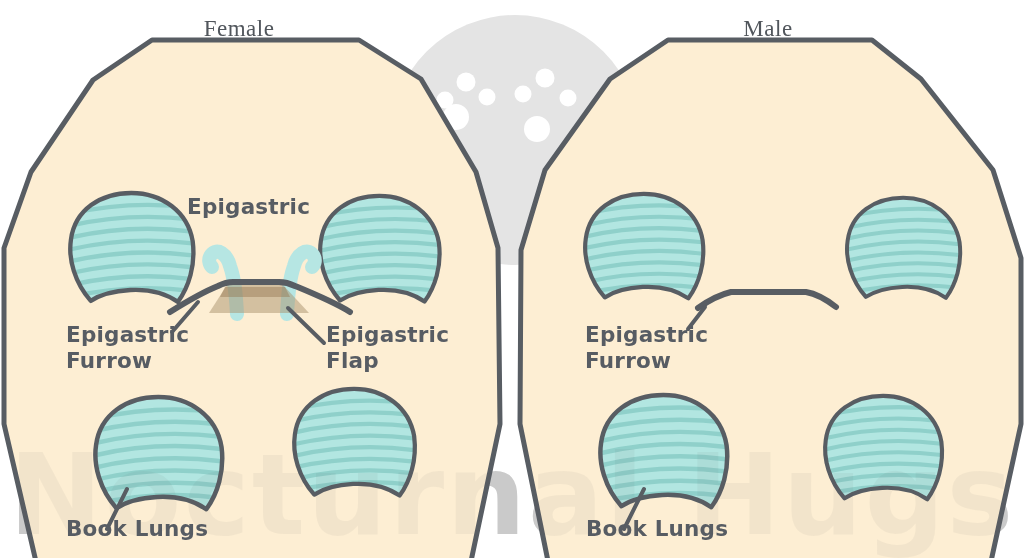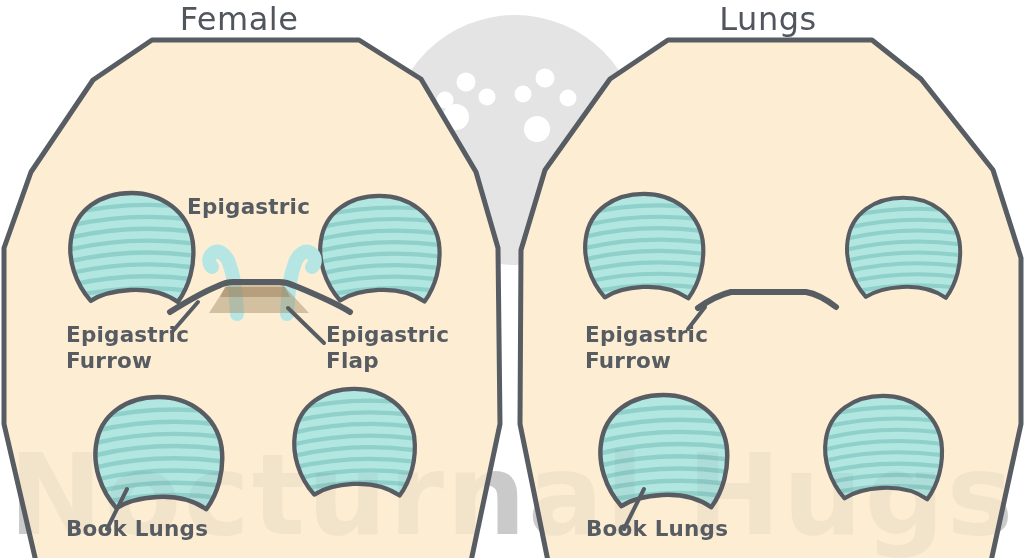--- a/index.html
+++ b/index.html
@@ -9,23 +9,23 @@
     font-family:"DejaVu Sans","Liberation Sans",sans-serif;
   }
   .stage svg{position:absolute;left:0;top:0;}
   .label{
     position:absolute;
     color:var(--label-text,#575c63);
     font-size:21.5px;font-weight:600;line-height:26px;
     white-space:pre-line;letter-spacing:.2px;
   }
   .title{
-    position:absolute;top:0;transform:translateX(-50%);
+    position:absolute;top:16px;transform:translateX(-50%);
     color:var(--title-text,#51565c);
-    font-size:32px;font-weight:400;letter-spacing:.5px;white-space:nowrap;
+    font-size:23px;font-weight:400;letter-spacing:.5px;white-space:nowrap;font-family:Liberation Serif, serif;
   }
   .wm-back{fill:var(--watermark-text-back,#d2d2d2);font-weight:700;}
   .wm-front{fill:#5a5a5a;opacity:0.06;font-weight:700;}
   .wm-text{font-family:"DejaVu Sans","Liberation Sans",sans-serif;font-size:112px;letter-spacing:2px;}
 </style>
 </head>
 <body>
 
 <div class="stage">
 
@@ -96,21 +96,21 @@
       <line x1="288" y1="308" x2="324" y2="343"></line>
       <line x1="705" y1="307" x2="688" y2="329"></line>
       <line x1="127" y1="489" x2="107" y2="529"></line>
       <line x1="644" y1="489" x2="624" y2="529"></line>
     </g>
 
     <text class="wm-text wm-front" x="512" y="534" text-anchor="middle">Nocturnal Hugs</text>
   </svg>
 
   <div class="title" style="left:239px">Female</div>
-  <div class="title" style="left:768px">Lungs</div>
+  <div class="title" style="left:768px">Male</div>
 
   <div class="label" style="left:187px;top:194px">Epigastric</div>
   <div class="label" style="left:66px;top:322px">Epigastric
 Furrow</div>
   <div class="label" style="left:326px;top:322px">Epigastric
 Flap</div>
   <div class="label" style="left:585px;top:322px">Epigastric
 Furrow</div>
   <div class="label" style="left:66px;top:516px">Book Lungs</div>
   <div class="label" style="left:586px;top:516px">Book Lungs</div>

